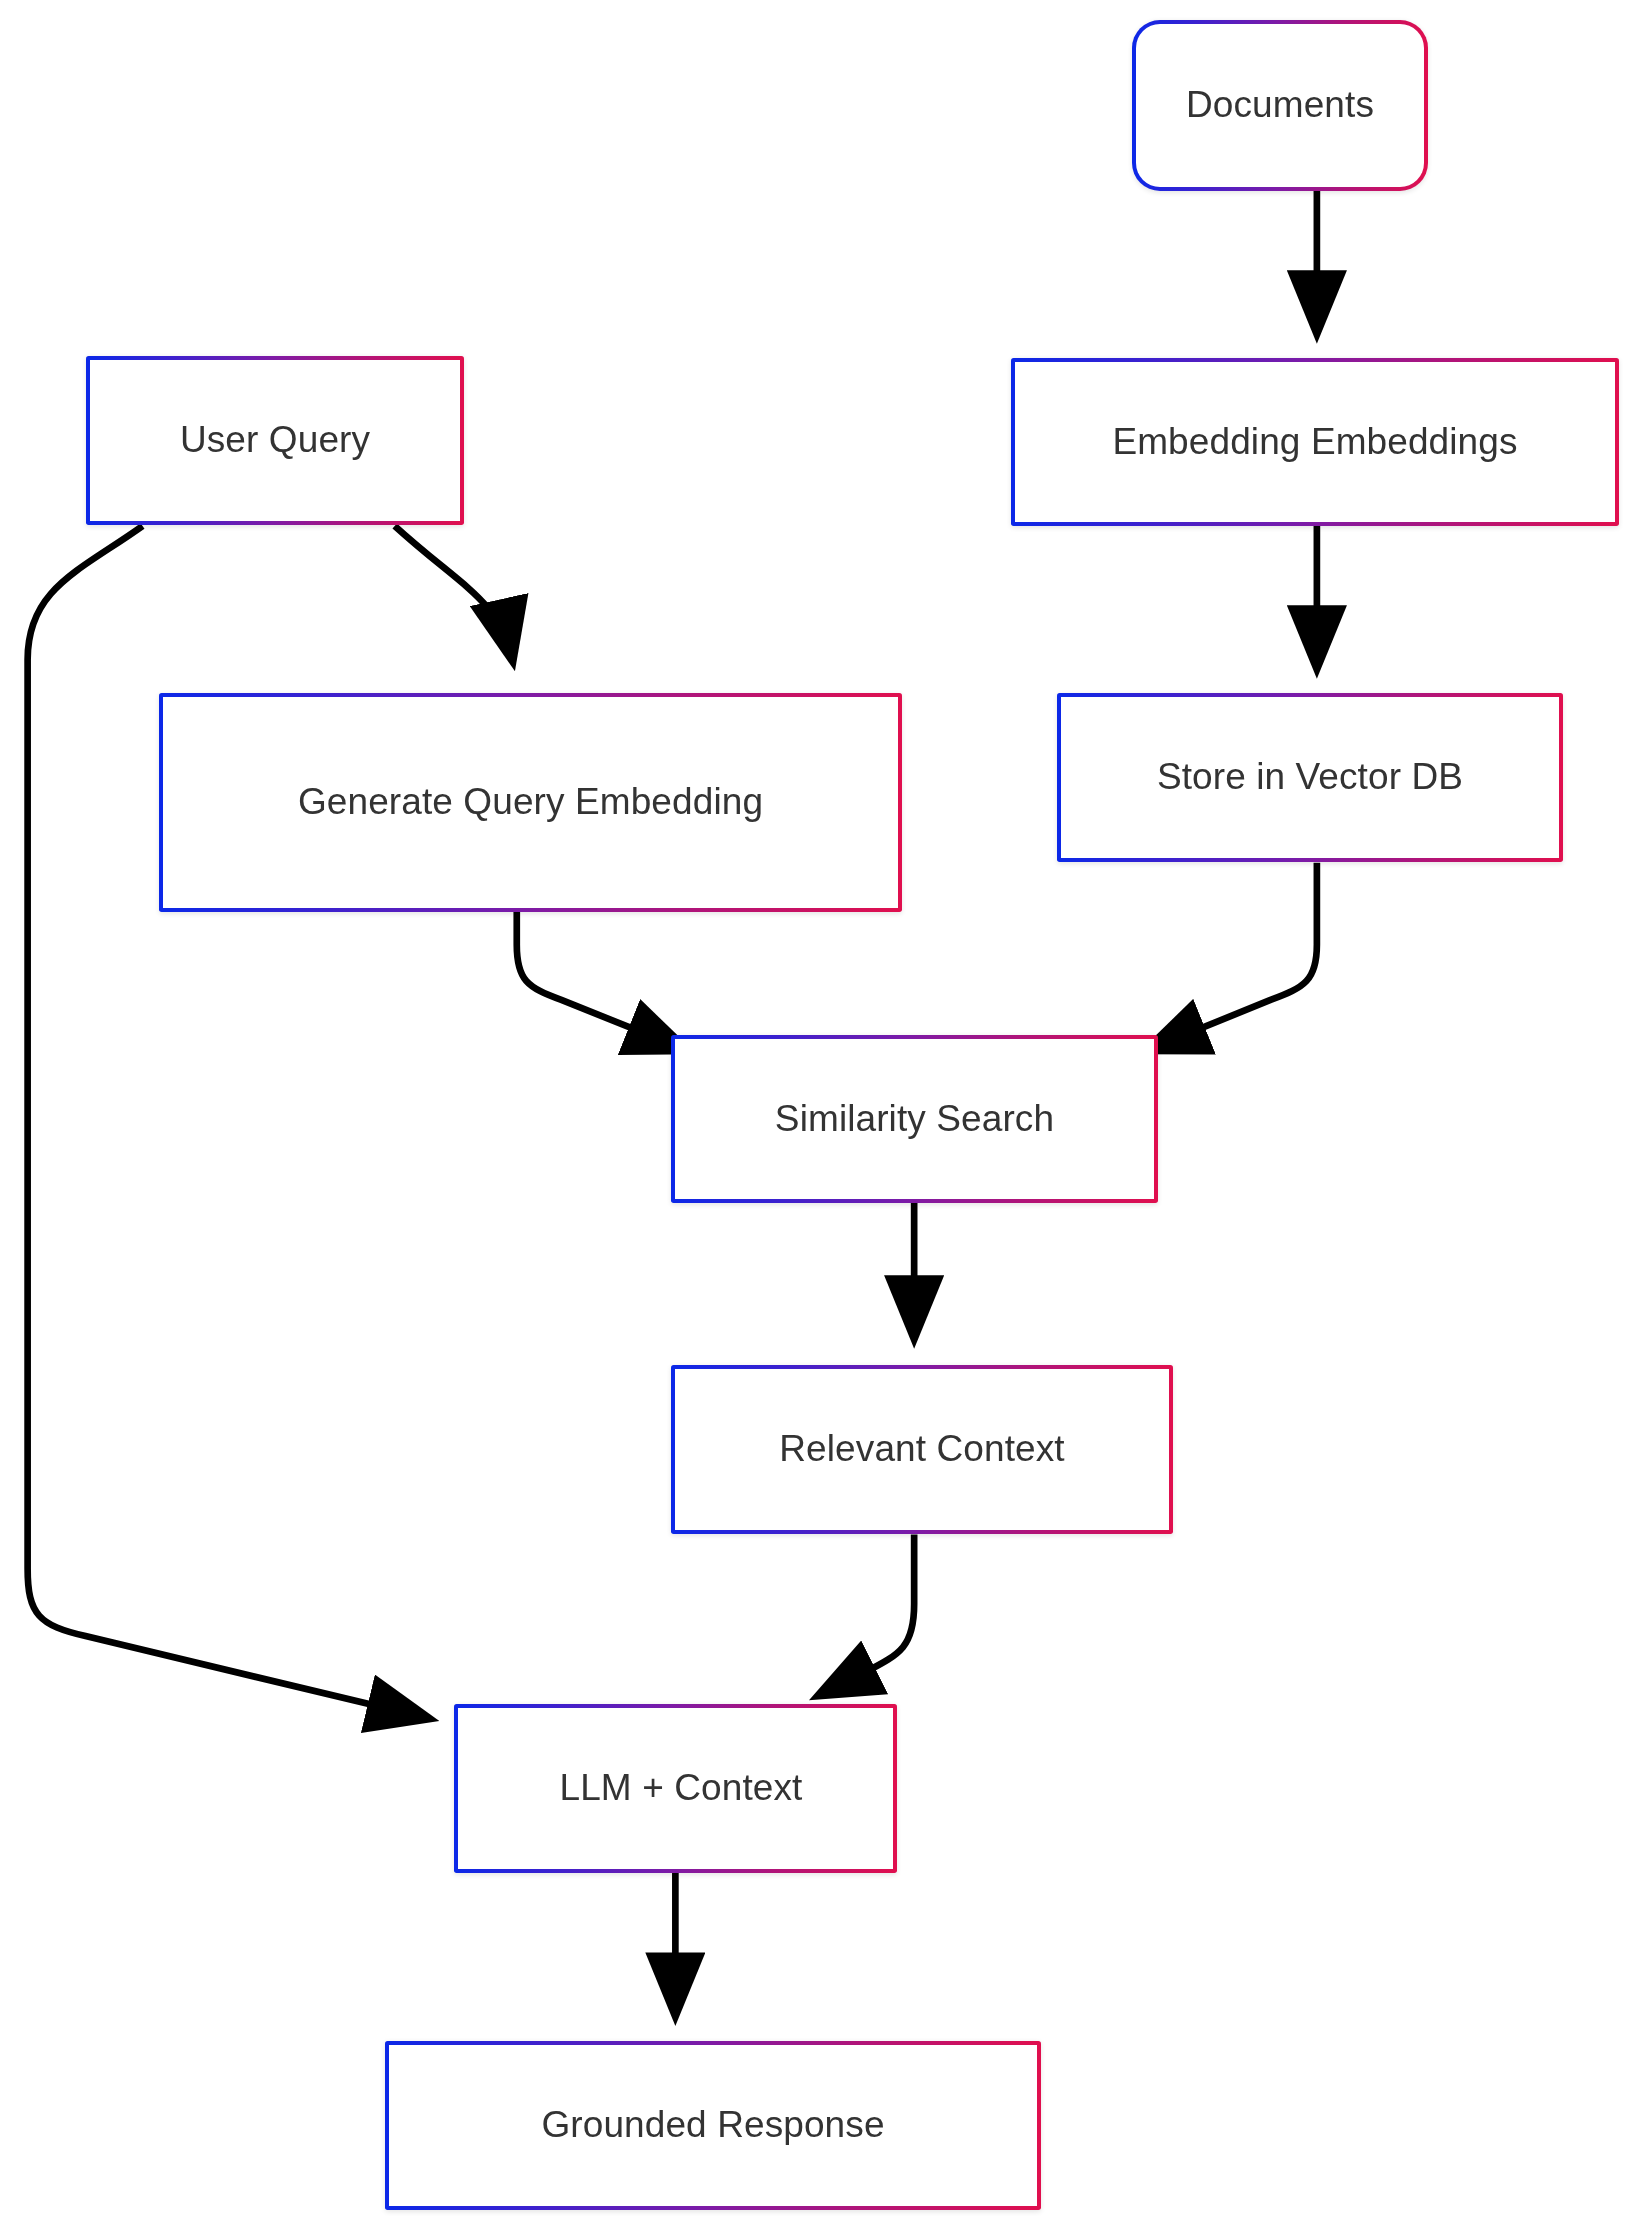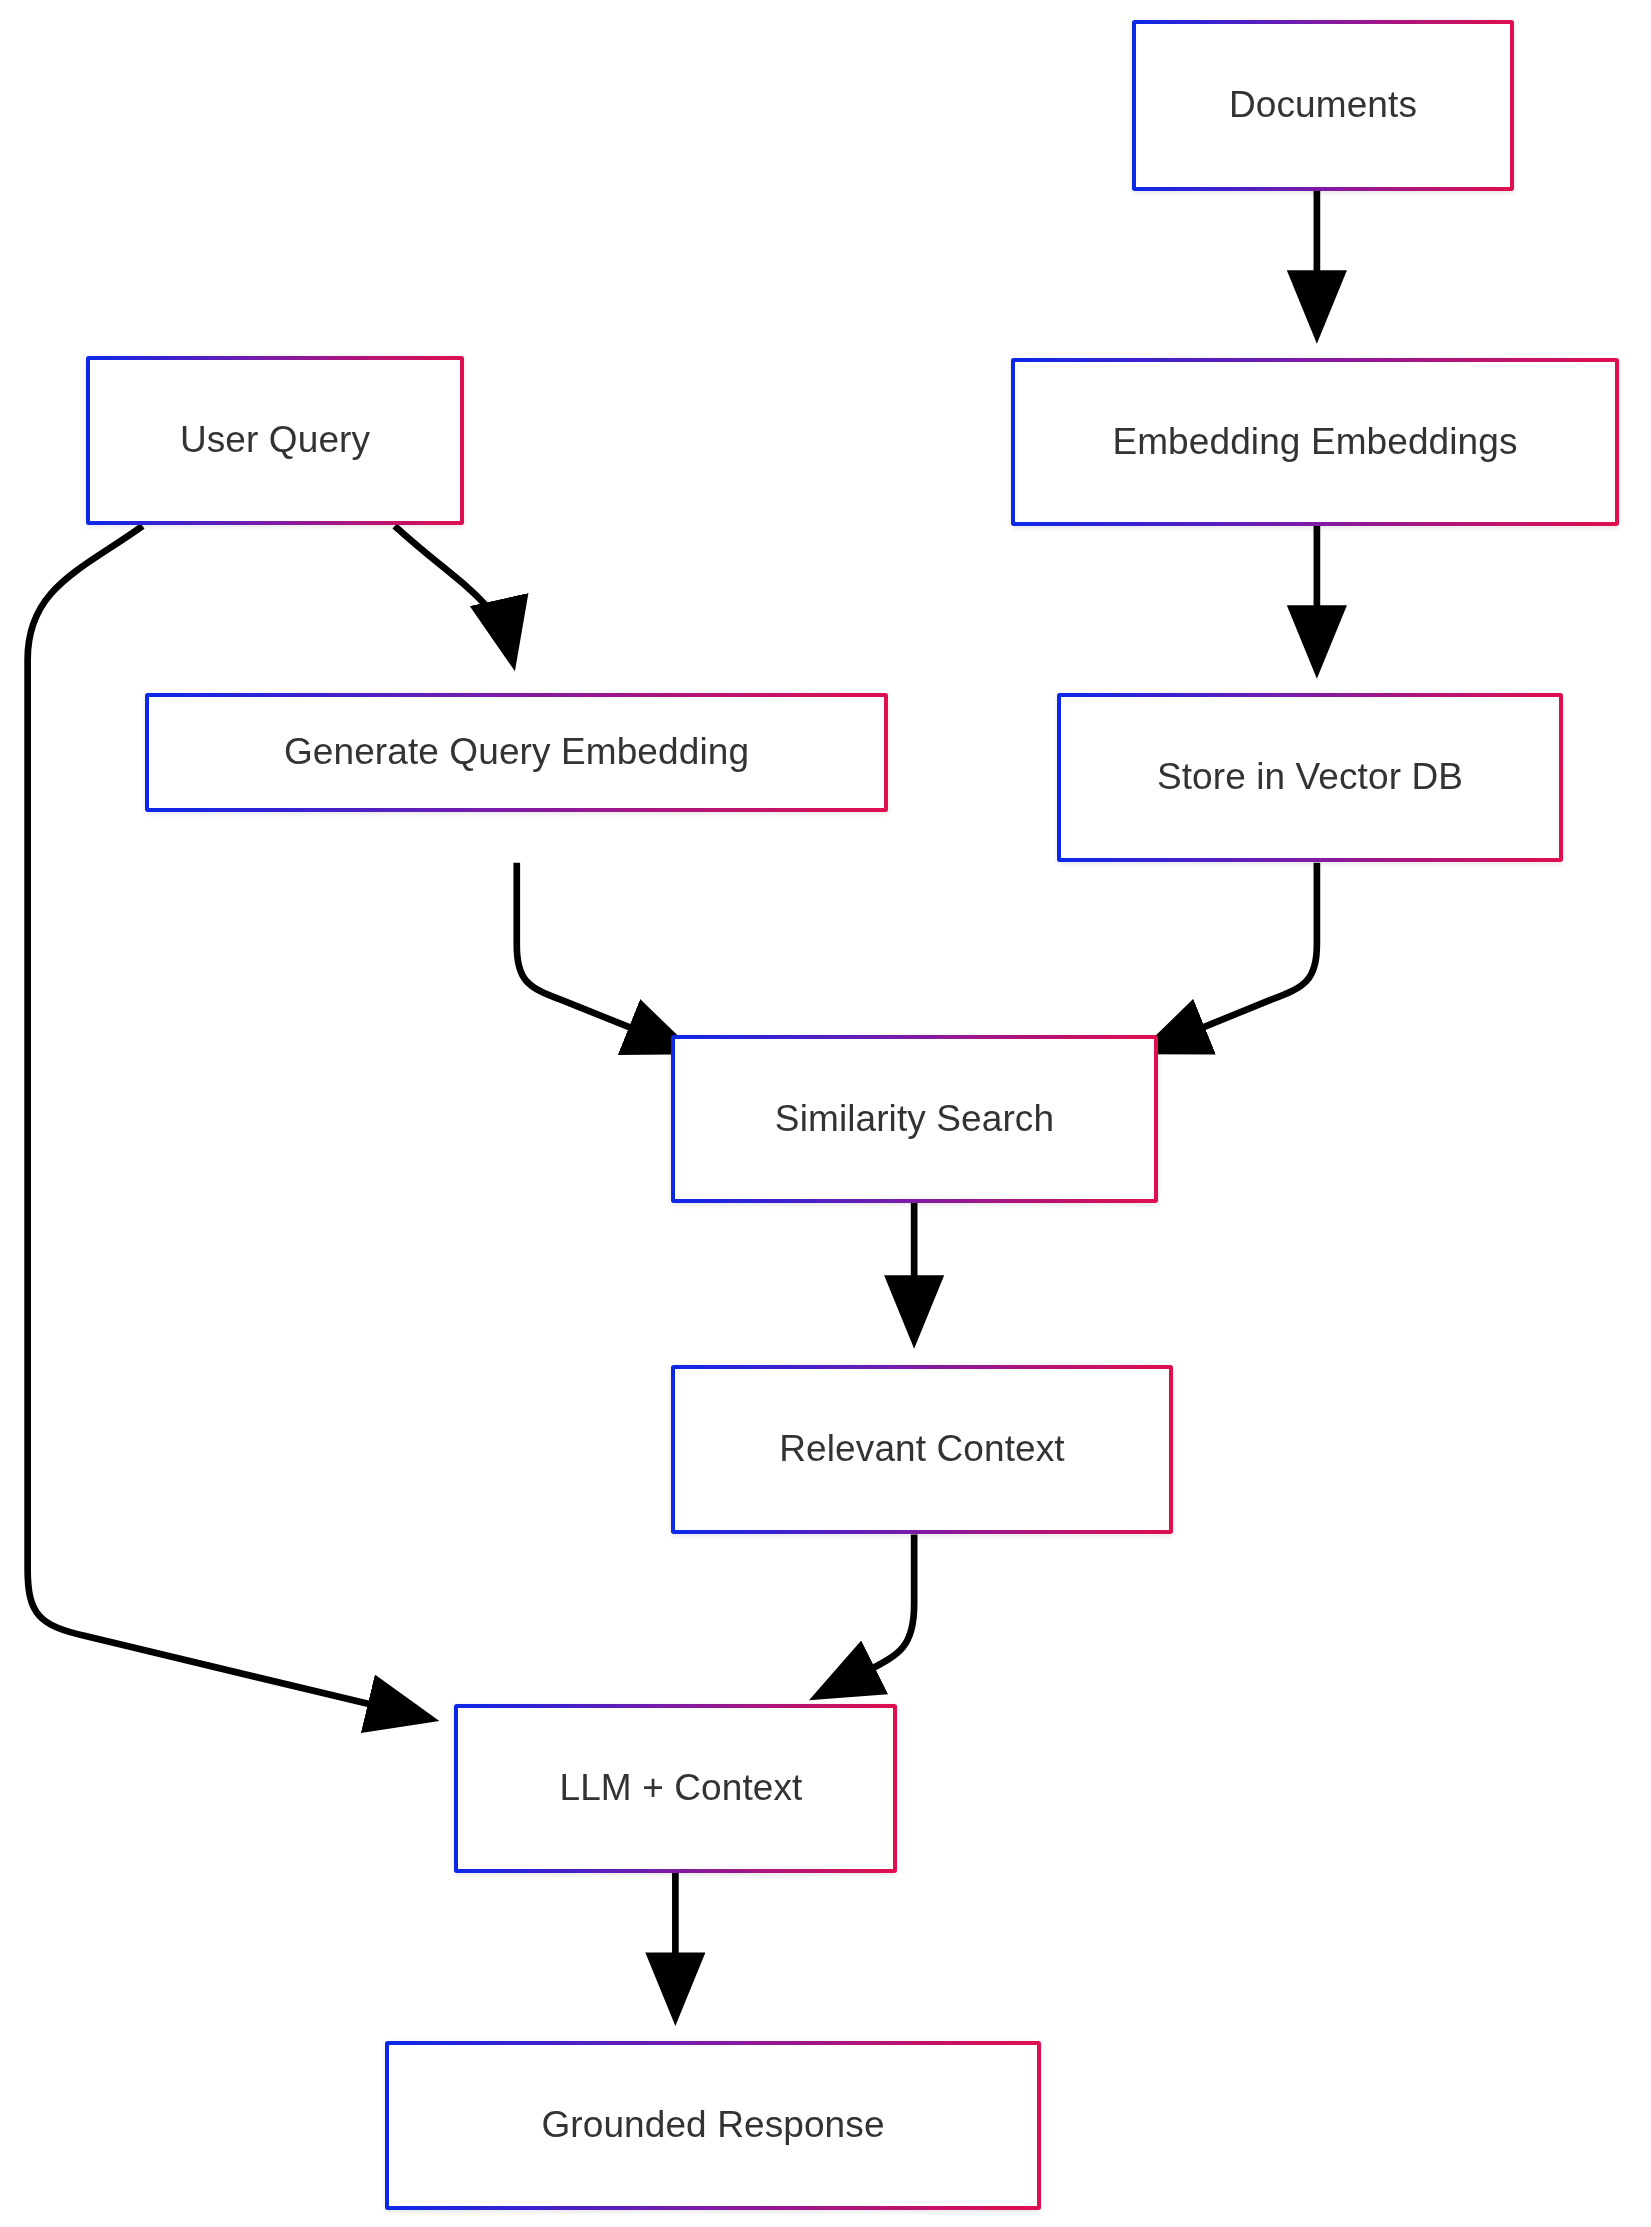--- a/index.html
+++ b/index.html
@@ -76,33 +76,33 @@
       <path d="M 580,968 L 580,1060 C 580,1100 592,1108 630,1122 L 770,1178"></path>
       <path d="M 1478,968 L 1478,1060 C 1478,1100 1464,1108 1426,1122 L 1288,1178"></path>
       <path d="M 1026,1350 L 1026,1500"></path>
       <path d="M 1026,1722 L 1026,1800 C 1026,1848 1010,1856 972,1876 L 920,1902"></path>
       <path d="M 758,2102 L 758,2260"></path>
     </g>
   </svg>
 
   <div id="node-layer">
 
-    <div class="node" style="left:1132px; top:19.6px; width:382px; height:171px;">
+    <div class="node" style="left:1132px; top:19.6px; width:296px; height:171px;border-radius:28px;">
       <span class="node-label">Documents</span>
     </div>
 
     <div class="node" style="left:86px; top:356px; width:378px; height:169px;">
       <span class="node-label">User Query</span>
     </div>
 
     <div class="node" style="left:1011px; top:358px; width:608px; height:168px;">
       <span class="node-label">Embedding Embeddings</span>
     </div>
 
-    <div class="node" style="left:145px; top:693px; width:743px; height:119px;">
+    <div class="node" style="left:159px; top:693px; width:743px; height:219px;">
       <span class="node-label">Generate Query Embedding</span>
     </div>
 
     <div class="node" style="left:1057px; top:693px; width:506px; height:169px;">
       <span class="node-label">Store in Vector DB</span>
     </div>
 
     <div class="node" style="left:671px; top:1035px; width:487px; height:168px;justify-content:center;">
       <span class="node-label">Similarity Search</span>
     </div>

